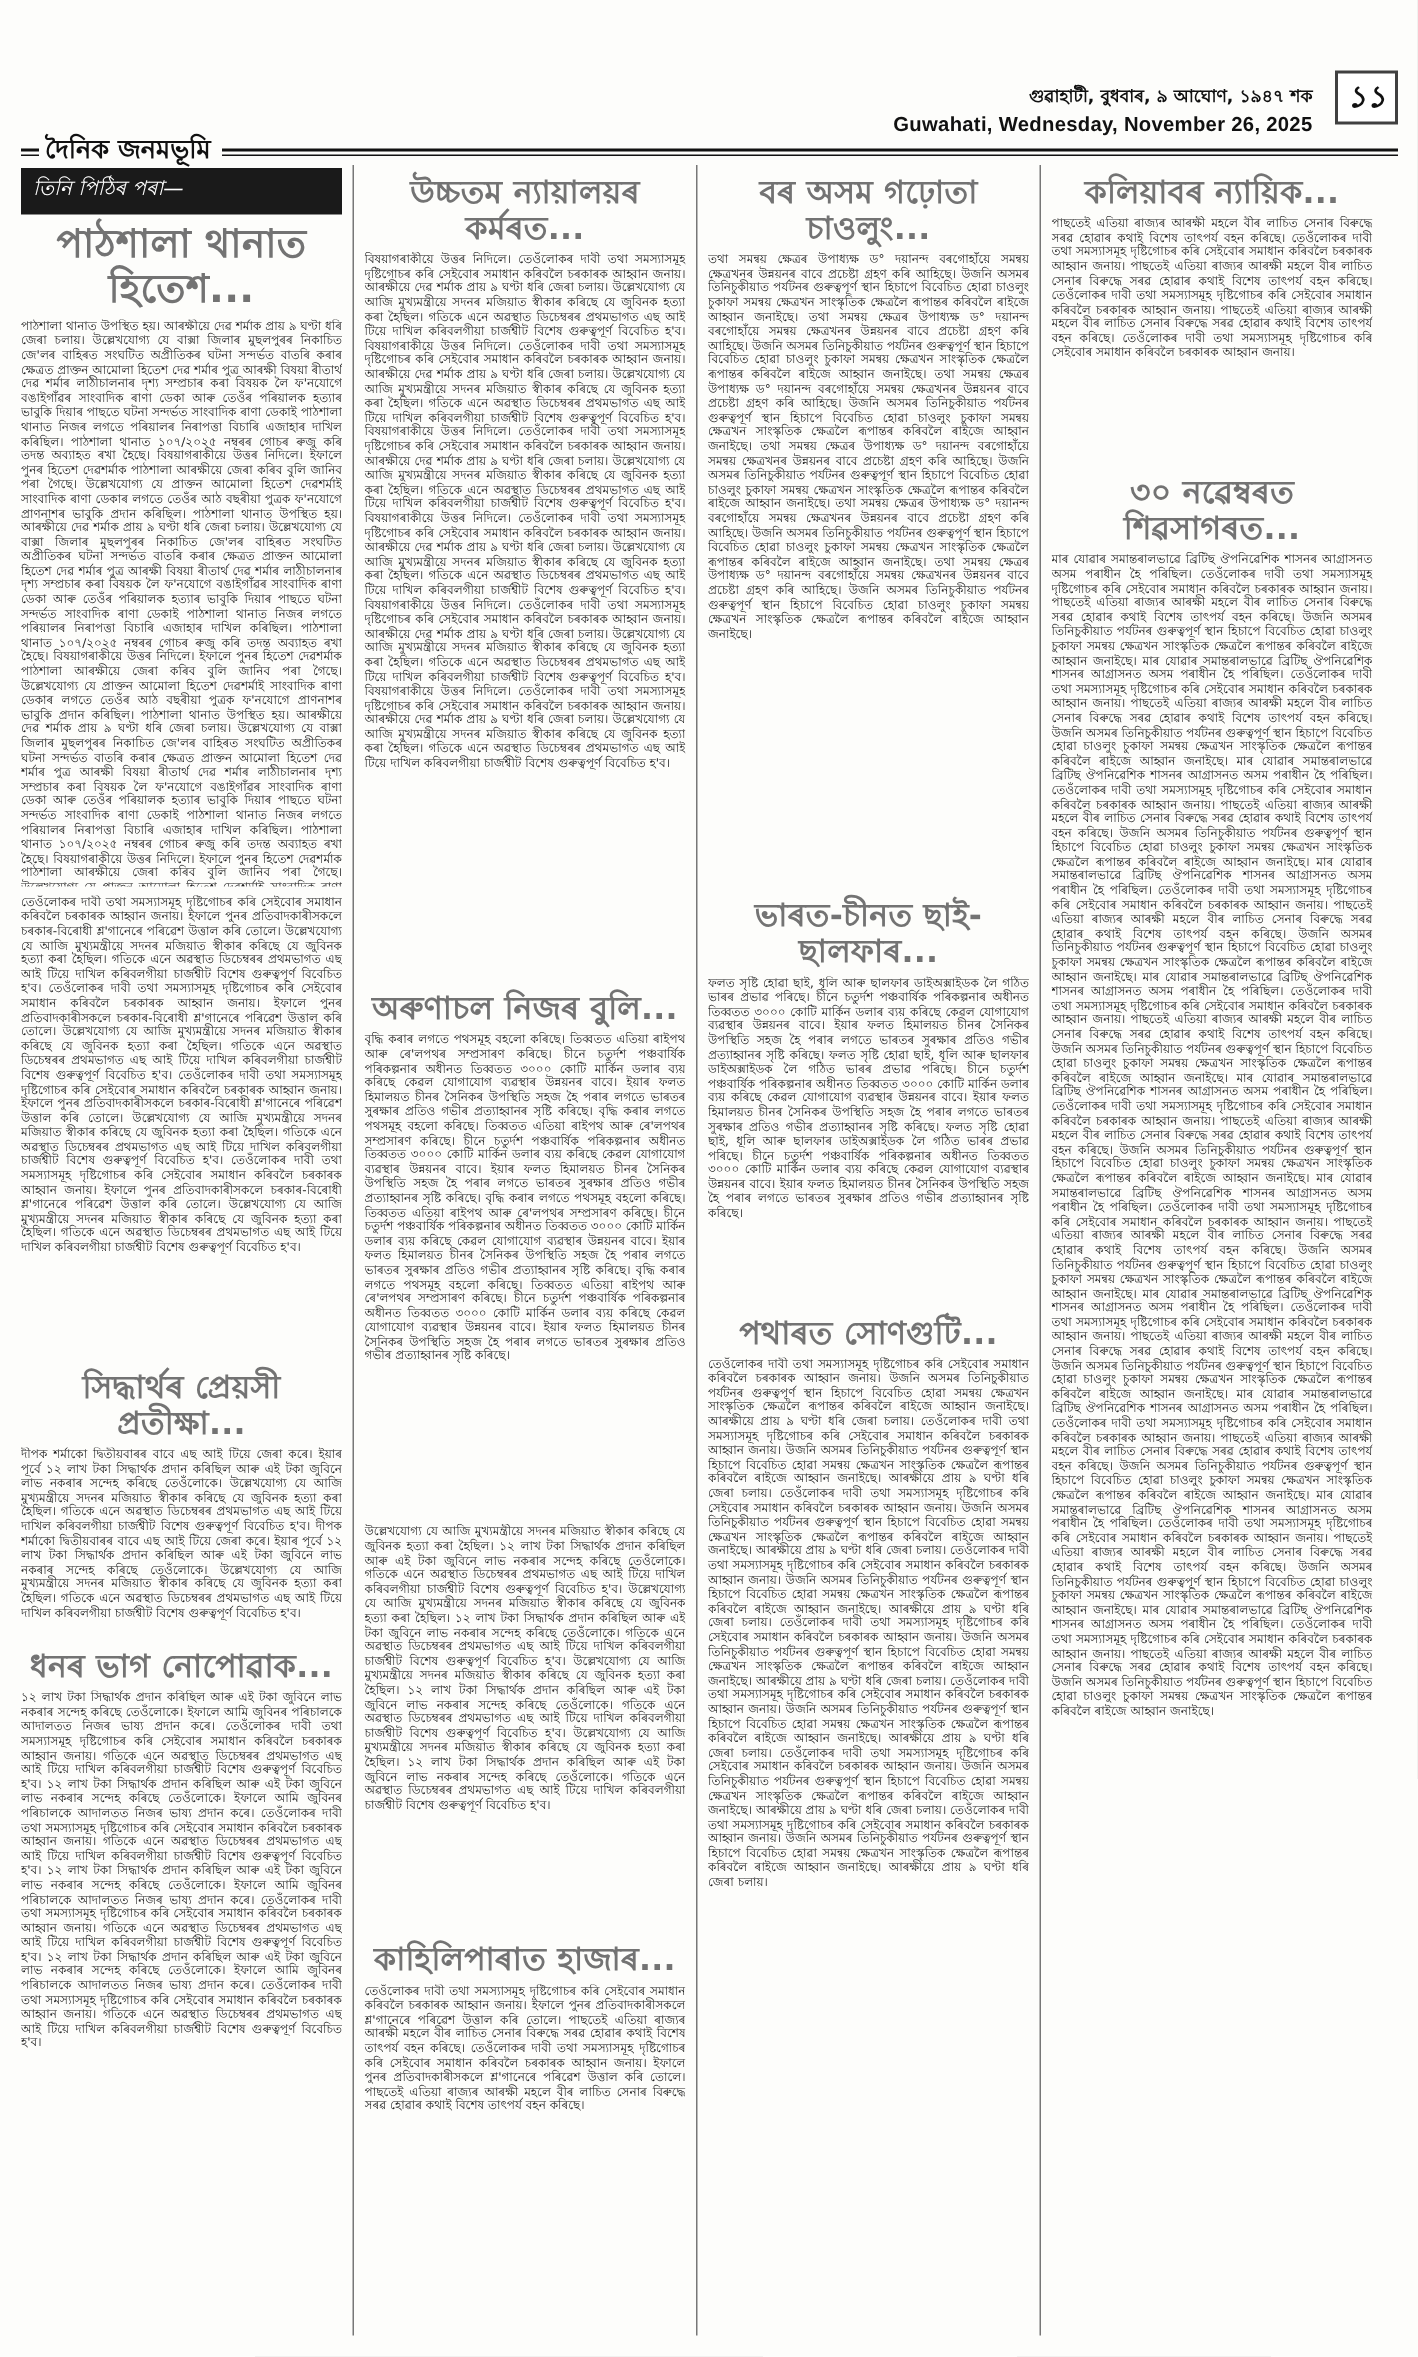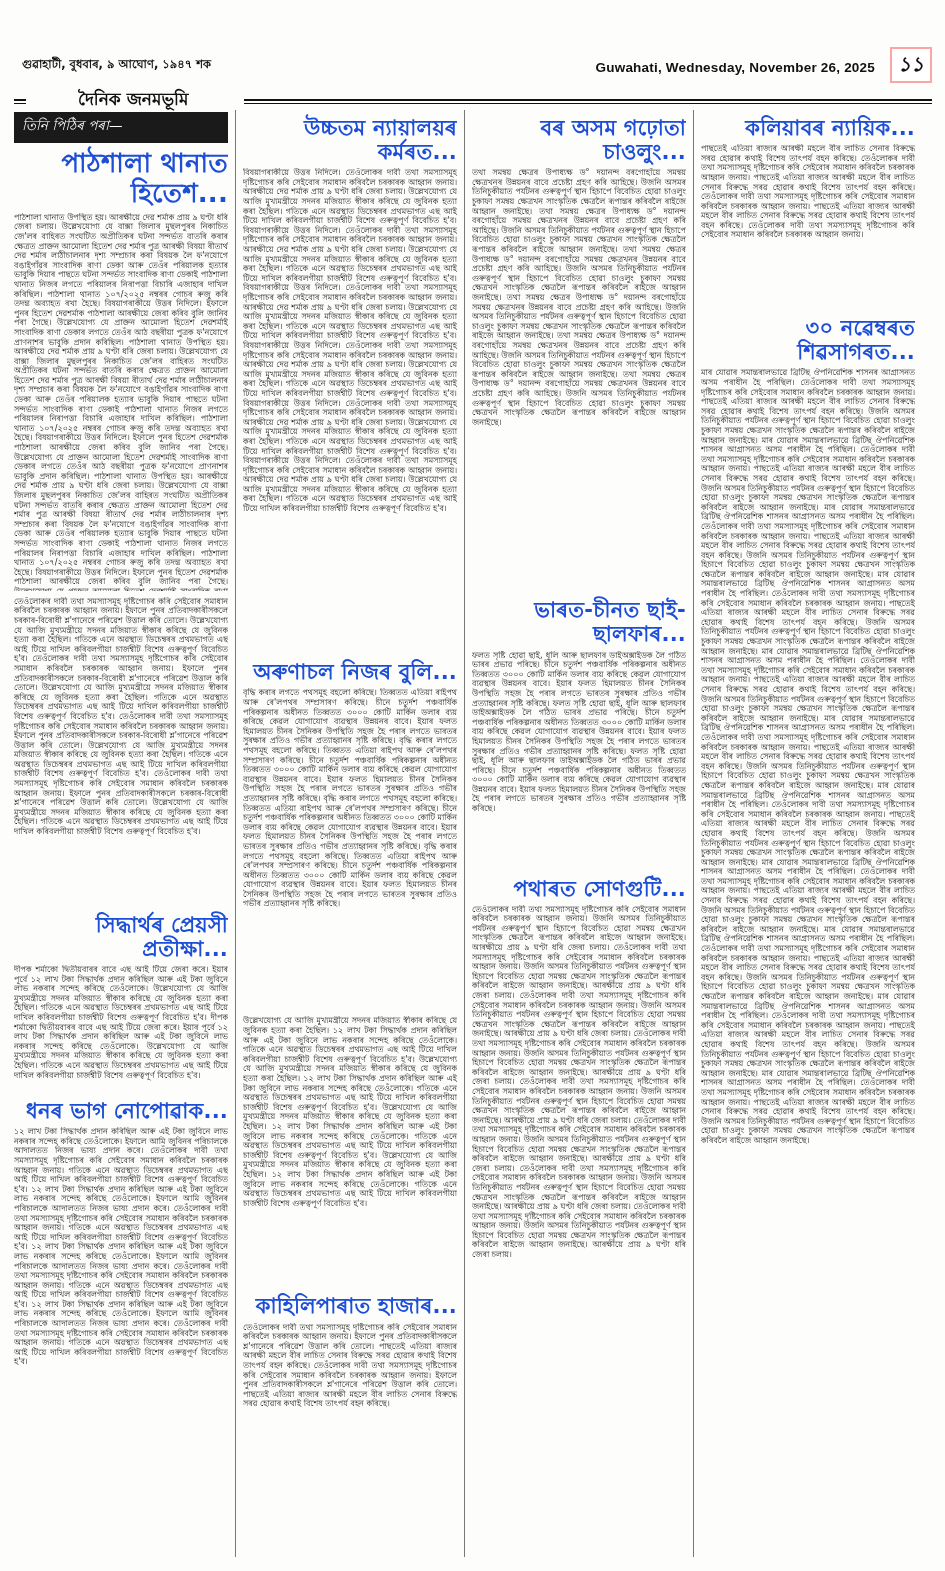--- a/index.html
+++ b/index.html
@@ -5,52 +5,52 @@
   * { margin:0; padding:0; box-sizing:border-box; }
   html,body { background:#e8e8e6; }
   body { font-family:"DejaVu Sans", sans-serif; }
   .sheet {
     position:relative; width:945px; height:1571px; margin:0 auto;
     background:#fdfdfb; color:#111; overflow:hidden;
   }
   
   .datelines {
     position:absolute; top:56px; left:22px; right:70px;
-    display:flex; justify-content:space-between; align-items:flex-end;
+    display:flex; justify-content:space-between; align-items:flex-end;flex-direction:column;
   }
   .dateline-asm { font-size:11.5px; font-weight:bold; }
   .dateline-eng { font-family:"Liberation Sans", sans-serif; font-size:13.5px; font-weight:bold; letter-spacing:.2px; }
   .pagenum-box {
     position:absolute; top:47px; right:13px; width:42px; height:36px;
-    border:2px solid #fca5a5; display:flex; align-items:center; justify-content:center;
+    border:2px solid #404040; display:flex; align-items:center; justify-content:center;
     font-size:20px; font-weight:bold; font-style:italic; background:#fff;
   }
   .masthead-row {
     position:absolute; top:86px; left:14px; right:13px;
-    display:flex; align-items:center;gap:48px;
+    display:flex; align-items:center;
   }
   .drule { height:5px; border-top:2px solid #111; border-bottom:1px solid #111; }
   .masthead-row .lead-rule { width:12px; margin-right:4px; }
   .masthead-name { font-size:17px; font-weight:bold; white-space:nowrap; padding:0 4px 2px 0; }
   .masthead-row .tail-rule { flex:1; margin-left:4px; }
   
   .cols {
     position:absolute; top:110px; left:14px; right:13px; bottom:14px;
     display:flex;
   }
   .col { width:214px; flex:0 0 214px; overflow:hidden; }
   .vrule { flex:0 0 1px; background:#777; margin:0 7px; }
   
   .kicker {
     background:#1a1a1a; color:#fff; font-weight:normal; font-style:italic;
     font-size:13.5px; padding:3px 8px 5px; margin:2px 0 4px;
   }
   .headline {
-    font-weight:bold; font-size:21px; line-height:1.15; text-align:right;
-    letter-spacing:.2px; margin:6px 0 4px; color:#1d4ed8;
+    font-weight:bold; font-size:21px; line-height:1.15; text-align:center;
+    letter-spacing:.2px; margin:6px 0 4px; color:#737373;
   }
   .headline.big { font-size:26px; }
   .body-text {
     font-size:8px; line-height:9.6px; text-align:justify; color:#222;
     overflow:hidden; word-break:break-word;
   }
   .article { margin-bottom:6px; }
 </style>
 </head>
 <body>

